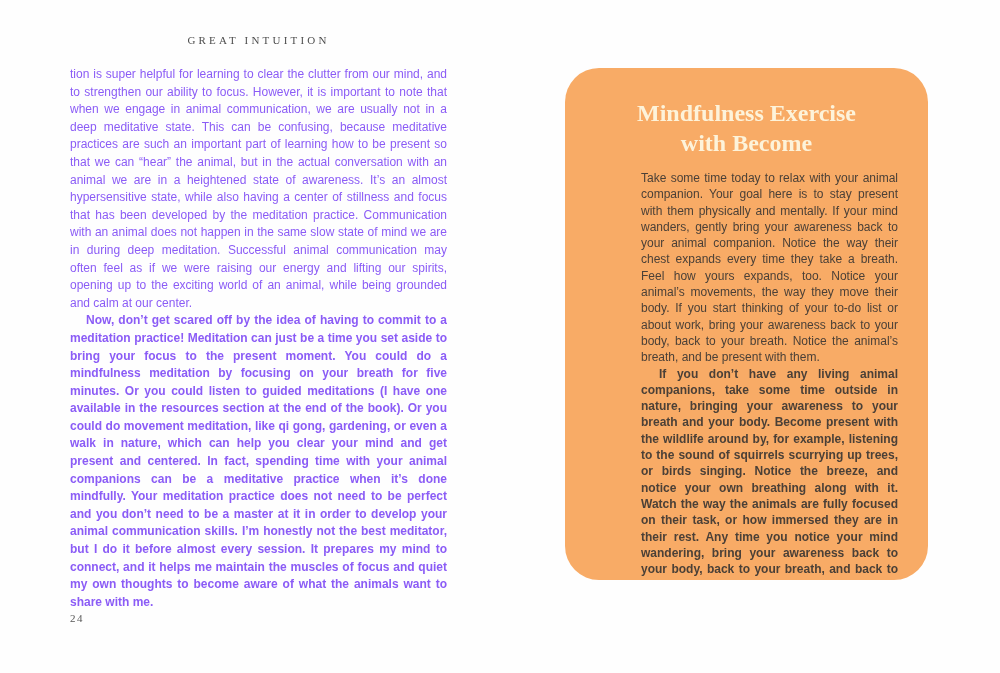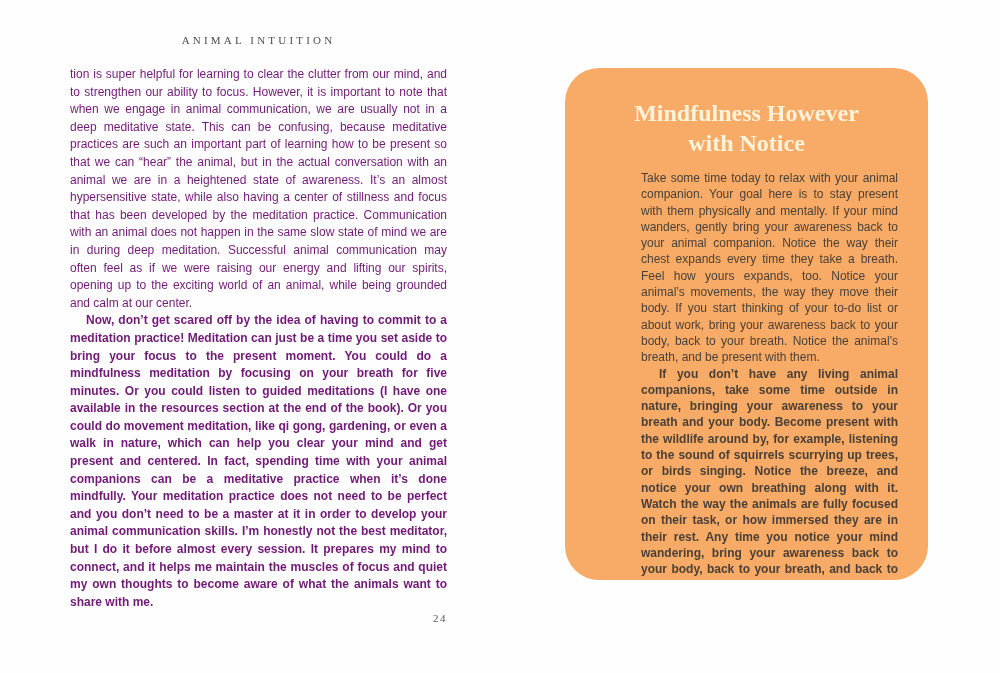--- a/index.html
+++ b/index.html
@@ -28,21 +28,21 @@
   .running-head.left  { left: 70px;  width: 377px; }
   .running-head.right { left: 565px; width: 363px; }
 
   .left-body {
     position: absolute;
     left: 70px;
     top: 66px;
     width: 377px;
     font-size: 12px;
     line-height: 17.6px;
-    color: #701a75;
+    color: #8b5cf6;
     text-align: justify;
   }
   .left-body p { margin: 0; }
   p.indent { text-indent: 16px; font-weight: bold; }
 
   .exercise-box {
     position: absolute;
     left: 565px;
     top: 68px;
     width: 363px;
@@ -72,44 +72,44 @@
   .exercise-body p { margin: 0; }
   .exercise-body p.indent { text-indent: 18px; }
 
   .folio {
     position: absolute;
     top: 612px;
     font-family: "Liberation Serif", serif;
     font-size: 11px;
     letter-spacing: 1.5px;
     color: #565656;
-    text-align: right;
+    text-align: left;
   }
   .folio.left  { left: 70px;  width: 377px; }
   .folio.right { left: 565px; width: 363px; }
 </style>
 </head>
 <body>
 
 <div class="spread">
 
-  <div class="running-head left">ANIMAL INTUITION</div>
+  <div class="running-head left">GREAT INTUITION</div>
 
   <div class="left-body">
     <p>tion is super helpful for learning to clear the clutter from our mind, and to strengthen our ability to focus. However, it is important to note that when we engage in animal communication, we are usually not in a deep meditative state. This can be confusing, because meditative practices are such an important part of learning how to be present so that we can “hear” the animal, but in the actual conversation with an animal we are in a heightened state of awareness. It’s an almost hypersensitive state, while also having a center of stillness and focus that has been developed by the meditation practice. Communication with an animal does not happen in the same slow state of mind we are in during deep meditation. Successful animal communication may often feel as if we were raising our energy and lifting our spirits, opening up to the exciting world of an animal, while being grounded and calm at our center.</p>
     <p class="indent">Now, don’t get scared off by the idea of having to commit to a meditation practice! Meditation can just be a time you set aside to bring your focus to the present moment. You could do a mindfulness meditation by focusing on your breath for five minutes. Or you could listen to guided meditations (I have one available in the resources section at the end of the book). Or you could do movement meditation, like qi gong, gardening, or even a walk in nature, which can help you clear your mind and get present and centered. In fact, spending time with your animal companions can be a meditative practice when it’s done mindfully. Your meditation practice does not need to be perfect and you don’t need to be a master at it in order to develop your animal communication skills. I’m honestly not the best meditator, but I do it before almost every session. It prepares my mind to connect, and it helps me maintain the muscles of focus and quiet my own thoughts to become aware of what the animals want to share with me.</p>
   </div>
 
   <div class="folio left">24</div>
 
 
   <div class="exercise-box">
     <h2 class="exercise-title">
-      <span>Mindfulness However</span><br>
-      <span>with Notice</span>
+      <span>Mindfulness Exercise</span><br>
+      <span>with Become</span>
     </h2>
     <div class="exercise-body">
       <p>Take some time today to relax with your animal companion. Your goal here is to stay present with them physically and mentally. If your mind wanders, gently bring your awareness back to your animal companion. Notice the way their chest expands every time they take a breath. Feel how yours expands, too. Notice your animal’s movements, the way they move their body. If you start thinking of your to-do list or about work, bring your awareness back to your body, back to your breath. Notice the animal’s breath, and be present with them.</p>
       <p class="indent">If you don’t have any living animal companions, take some time outside in nature, bringing your awareness to your breath and your body. Become present with the wildlife around by, for example, listening to the sound of squirrels scurrying up trees, or birds singing. Notice the breeze, and notice your own breathing along with it. Watch the way the animals are fully focused on their task, or how immersed they are in their rest. Any time you notice your mind wandering, bring your awareness back to your body, back to your breath, and back to the movement of nature around you. In this exercise we are just practicing focusing on the present, releasing the constant chatter in our mind as a result, and practicing becoming aware of what is.</p>
     </div>
   </div>
 
 
 </div>
 

